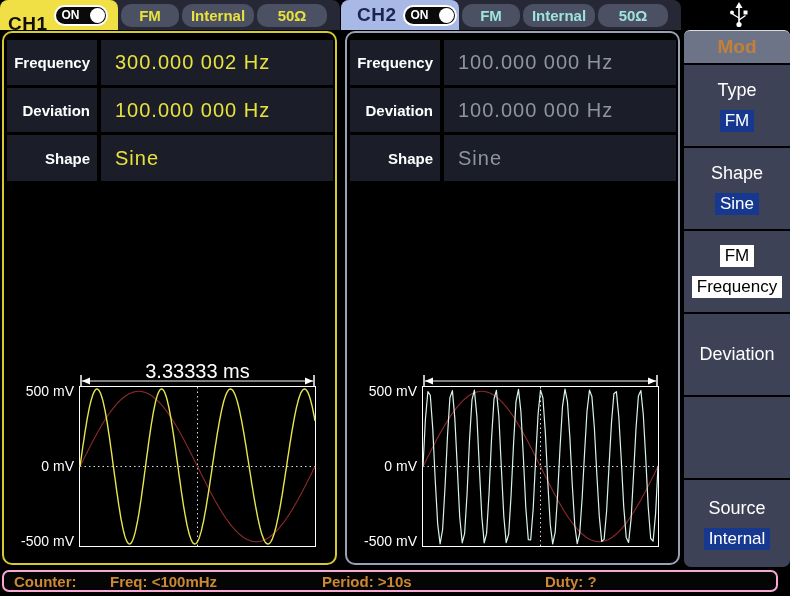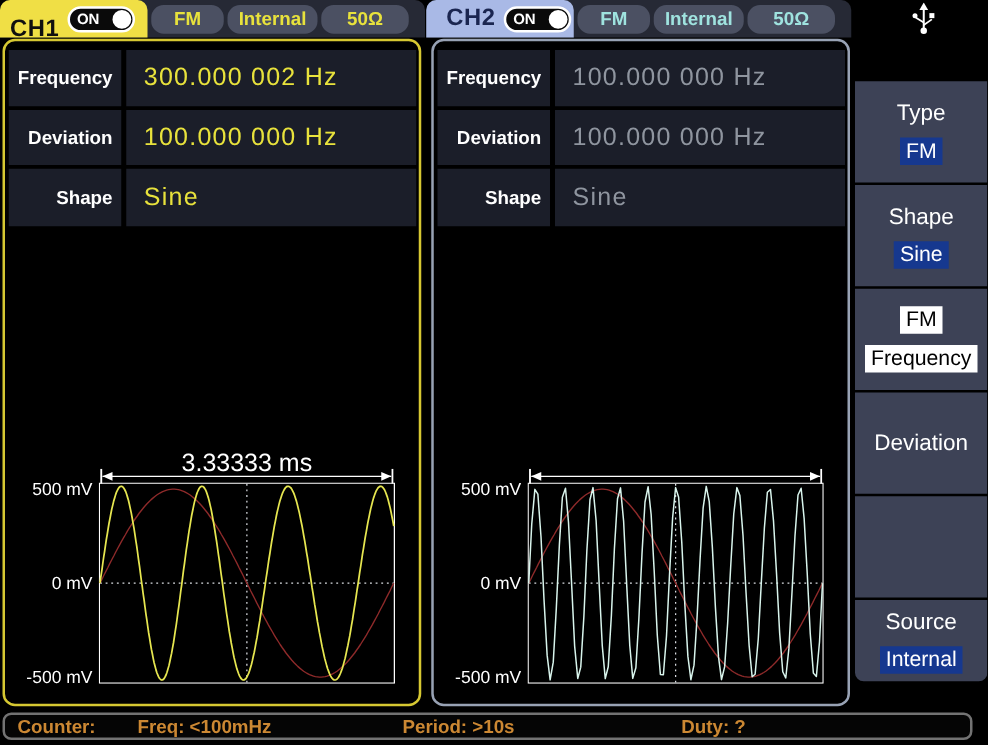--- a/index.html
+++ b/index.html
@@ -34,21 +34,21 @@
            border-top:1px solid #d8dbe2;border-radius:6px 6px 0 0;display:flex;align-items:center;justify-content:center;
            color:#c3803b;font-size:19px;font-weight:bold;box-sizing:border-box;}
   .sk{position:absolute;left:0;width:106px;background:#3d4256;display:flex;flex-direction:column;
       align-items:center;justify-content:center;gap:9px;box-sizing:border-box;}
   .sk-label{color:#fff;font-size:18px;}
   .sk-value{color:#fff;font-size:17px;padding:1px 5px;}
   .sk-value.hl{background:#16388f;}
   .sk-value.sel{background:#fff;color:#000;}
   
   #statusbar{position:absolute;left:2px;top:570px;width:776px;height:22px;background:#050505;
-             border:2px solid #737373;border-radius:7px;box-sizing:border-box;}
+             border:2px solid #f9a8d4;border-radius:7px;box-sizing:border-box;}
   .st{position:absolute;top:1px;color:#cc8833;font-size:15px;font-weight:bold;white-space:nowrap;}
 </style>
 </head>
 <body>
 
 <div id="screen">
 
   <div class="hdr" style="left:0;">
     <div class="tab" style="background:#f0df45;">
       <span class="tab-label" style="color:#101010;margin-top:17px;">CH1</span>
@@ -133,38 +133,39 @@
   <div id="sidebar">
     <svg style="position:absolute;left:44px;top:2px;" width="22" height="26" viewBox="0 0 22 26">
       <line x1="11" y1="5" x2="11" y2="21" stroke="#fff" stroke-width="1.6"></line>
       <polygon points="11,0 7.5,6 14.5,6" fill="#fff"></polygon>
       <line x1="11" y1="16" x2="4.5" y2="12" stroke="#fff" stroke-width="1.4"></line>
       <circle cx="4" cy="10.5" r="2" fill="#fff"></circle>
       <line x1="11" y1="18" x2="17.5" y2="13.5" stroke="#fff" stroke-width="1.4"></line>
       <rect x="15.5" y="8.5" width="4" height="4" fill="#fff"></rect>
       <circle cx="11" cy="22.5" r="2.6" fill="#fff"></circle>
     </svg>
+    <div class="mod-hdr">Mod</div>
 
     <div class="sk" style="top:65px;height:81px;">
       <div class="sk-label">Type</div>
       <div class="sk-value hl">FM</div>
     </div>
     <div class="sk" style="top:148px;height:81px;">
       <div class="sk-label">Shape</div>
       <div class="sk-value hl">Sine</div>
     </div>
     <div class="sk" style="top:231px;height:81px;">
       <div class="sk-value sel">FM</div>
       <div class="sk-value sel">Frequency</div>
     </div>
     <div class="sk" style="top:314px;height:81px;">
       <div class="sk-label">Deviation</div>
     </div>
     <div class="sk" style="top:397px;height:81px;"></div>
-    <div class="sk" style="top:480px;height:65px;border-radius:0 0 7px 7px;">
+    <div class="sk" style="top:480px;height:87px;border-radius:0 0 7px 7px;">
       <div class="sk-label">Source</div>
       <div class="sk-value hl">Internal</div>
     </div>
   </div>
 
   <div id="statusbar">
     <span class="st" style="left:10px;">Counter:</span>
     <span class="st" style="left:106px;">Freq: &lt;100mHz</span>
     <span class="st" style="left:318px;">Period: &gt;10s</span>
     <span class="st" style="left:541px;">Duty: ?</span>

